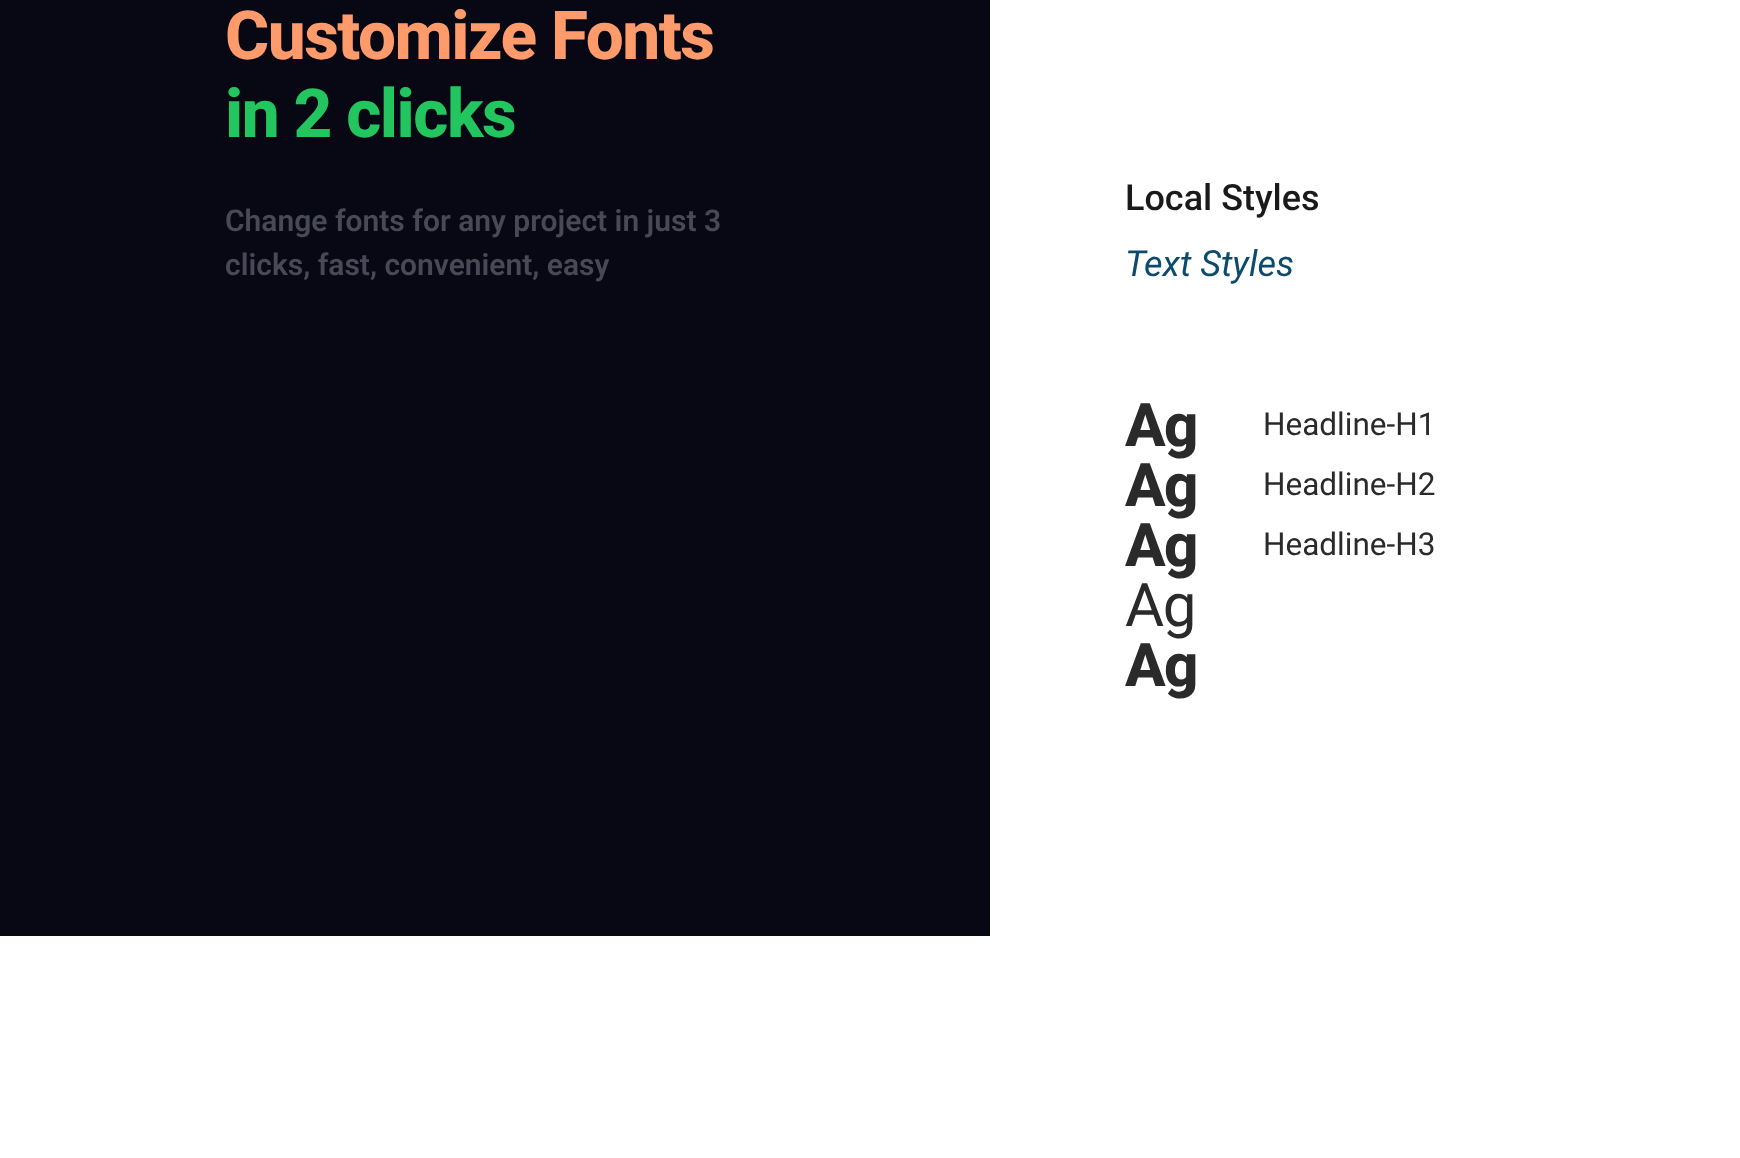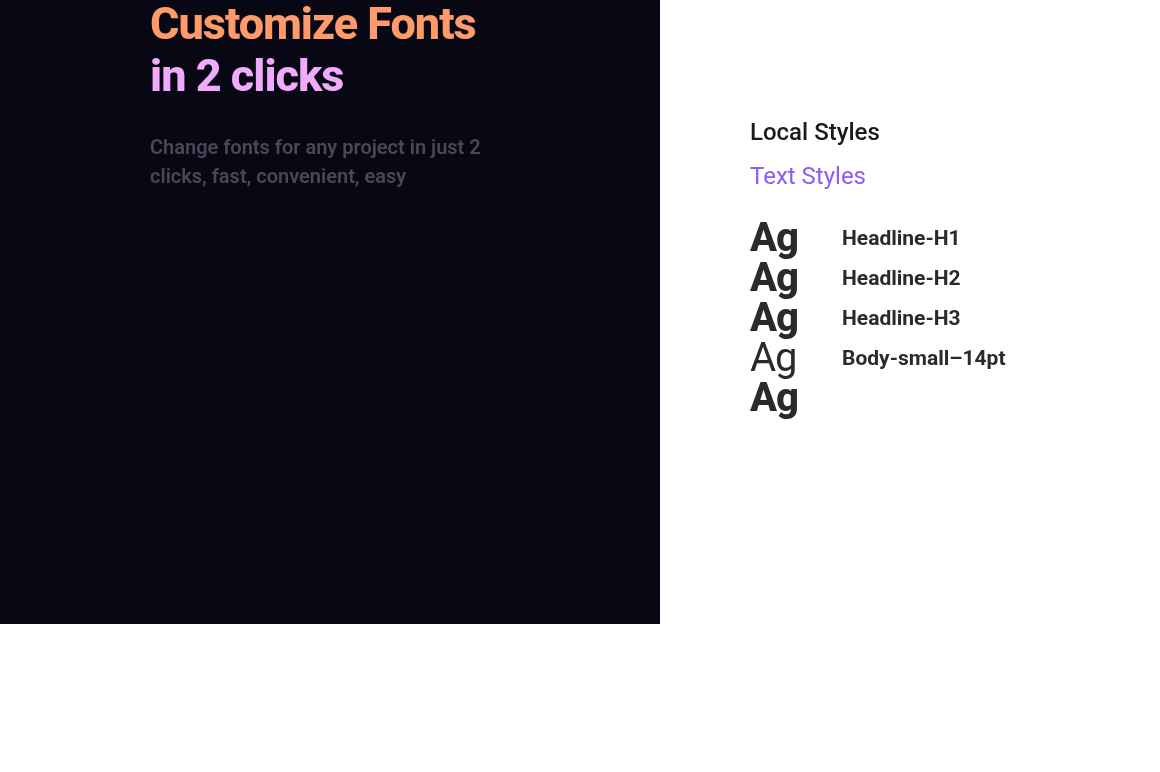--- a/index.html
+++ b/index.html
@@ -27,21 +27,21 @@
     .headline-orange {
       font-size: 45px;
       font-weight: 800;
       color: #FF9B6A;
       letter-spacing: -1px;
       line-height: 1.05;
     }
     .headline-white {
       font-size: 45px;
       font-weight: 800;
-      color: #f0abfc;
+      color: #22c55e;
       letter-spacing: -1px;
       line-height: 1.1;
       margin-top: 4px;
     }
     .subtitle {
       font-size: 20px;
       font-weight: 600;
       color: #484857;
       margin-top: 32px;
       line-height: 1.45;
@@ -58,22 +58,23 @@
     }
     .section-title {
       font-size: 24px;
       font-weight: 500;
       color: #1a1a1a;
       margin-bottom: 16px;
     }
     .section-subtitle {
       font-size: 24px;
       font-weight: 400;
-      color: #8b5cf6;
-      margin-bottom: 28px;
+      color: #0c4a6e;
+      margin-bottom: 74px;
+      font-style: italic;
     }
     .style-list {
       display: flex;
       flex-direction: column;
     }
     .style-item {
       display: flex;
       align-items: center;
       gap: 32px;
     }
@@ -85,50 +86,49 @@
       letter-spacing: -1px;
     }
     .style-preview.bold {
       font-weight: 800;
     }
     .style-preview.regular {
       font-weight: 400;
     }
     .style-label {
       font-size: 21px;
-      font-weight: 700;
+      font-weight: 400;
       color: #2a2a2a;
     }
   </style>
 </head>
 <body>
 
 <div class="left-panel">
   <div class="headline-orange">Customize Fonts</div>
   <div class="headline-white">in 2 clicks</div>
-  <div class="subtitle">Change fonts for any project in just 2 clicks, fast, convenient, easy</div>
+  <div class="subtitle">Change fonts for any project in just 3 clicks, fast, convenient, easy</div>
 </div>
 
 <div class="right-panel">
   <div class="section-title">Local Styles</div>
   <div class="section-subtitle">Text Styles</div>
   <div class="style-list">
     <div class="style-item">
       <div class="style-preview bold">Ag</div>
       <div class="style-label">Headline-H1</div>
     </div>
     <div class="style-item">
       <div class="style-preview bold">Ag</div>
       <div class="style-label">Headline-H2</div>
     </div>
     <div class="style-item">
       <div class="style-preview bold">Ag</div>
       <div class="style-label">Headline-H3</div>
     </div>
     <div class="style-item">
       <div class="style-preview regular">Ag</div>
-      <div class="style-label">Body-small–14pt</div>
     </div>
     <div class="style-item">
       <div class="style-preview bold">Ag</div>
     </div>
   </div>
 </div>
 
 </body></html>

